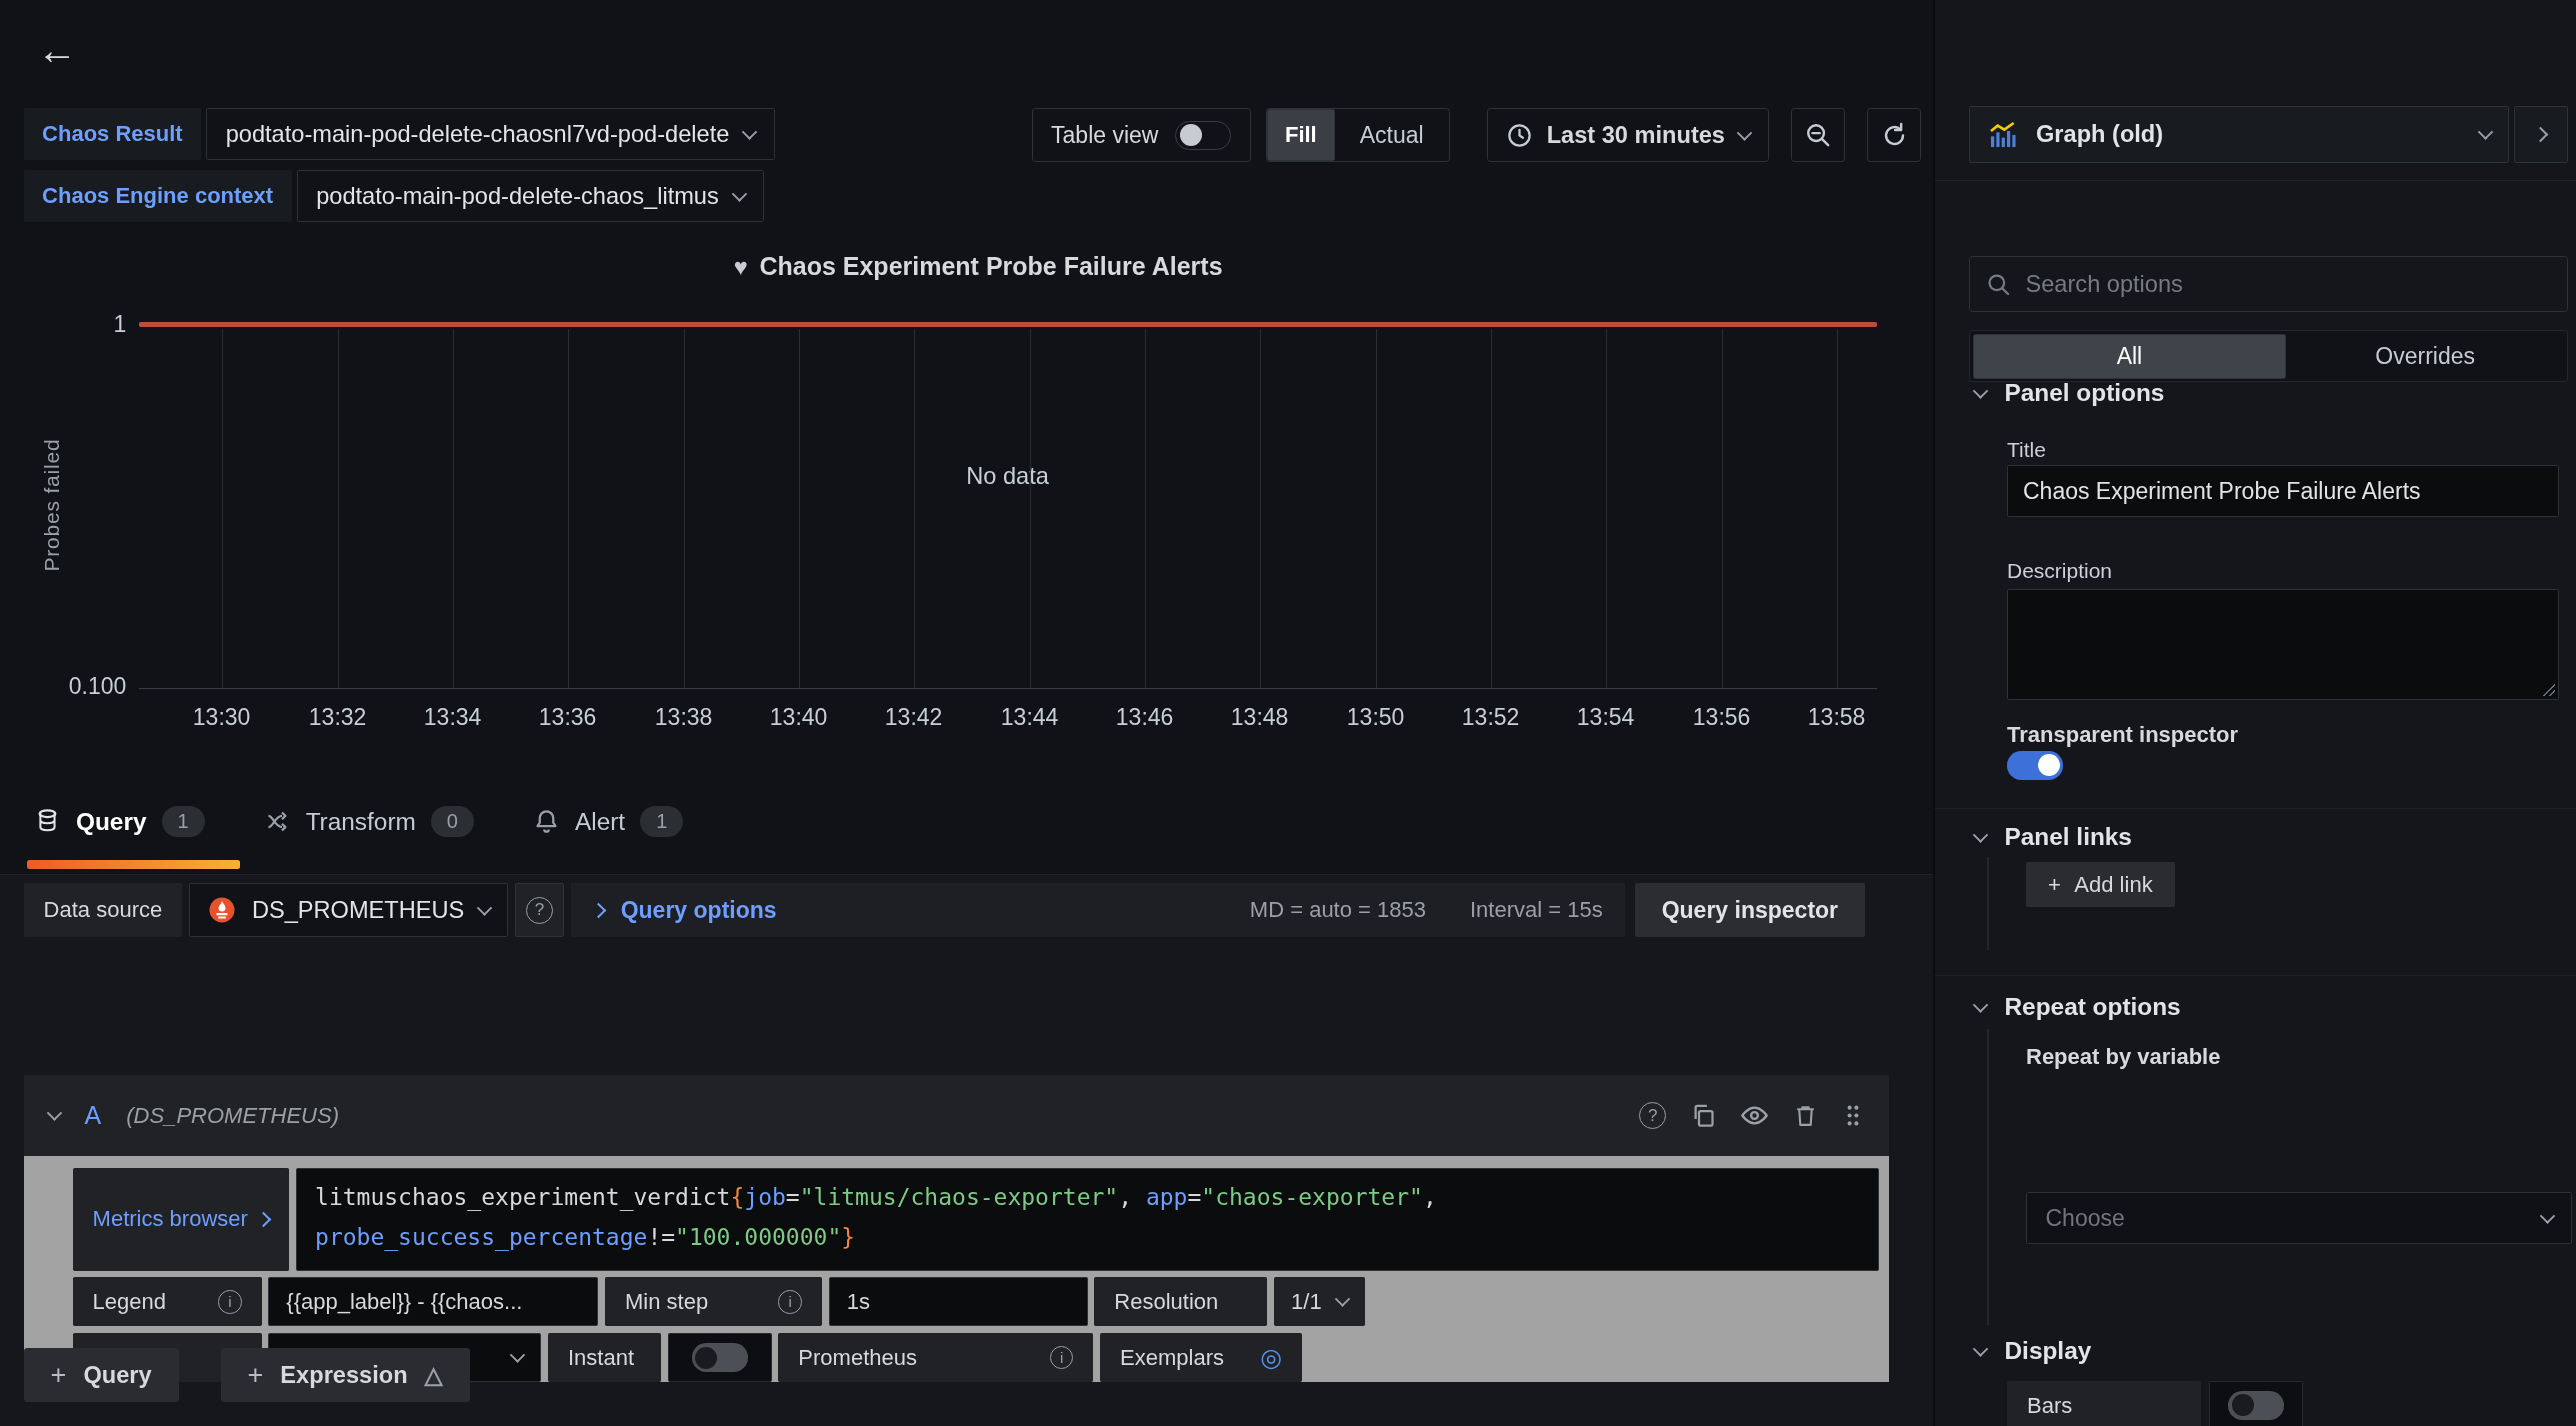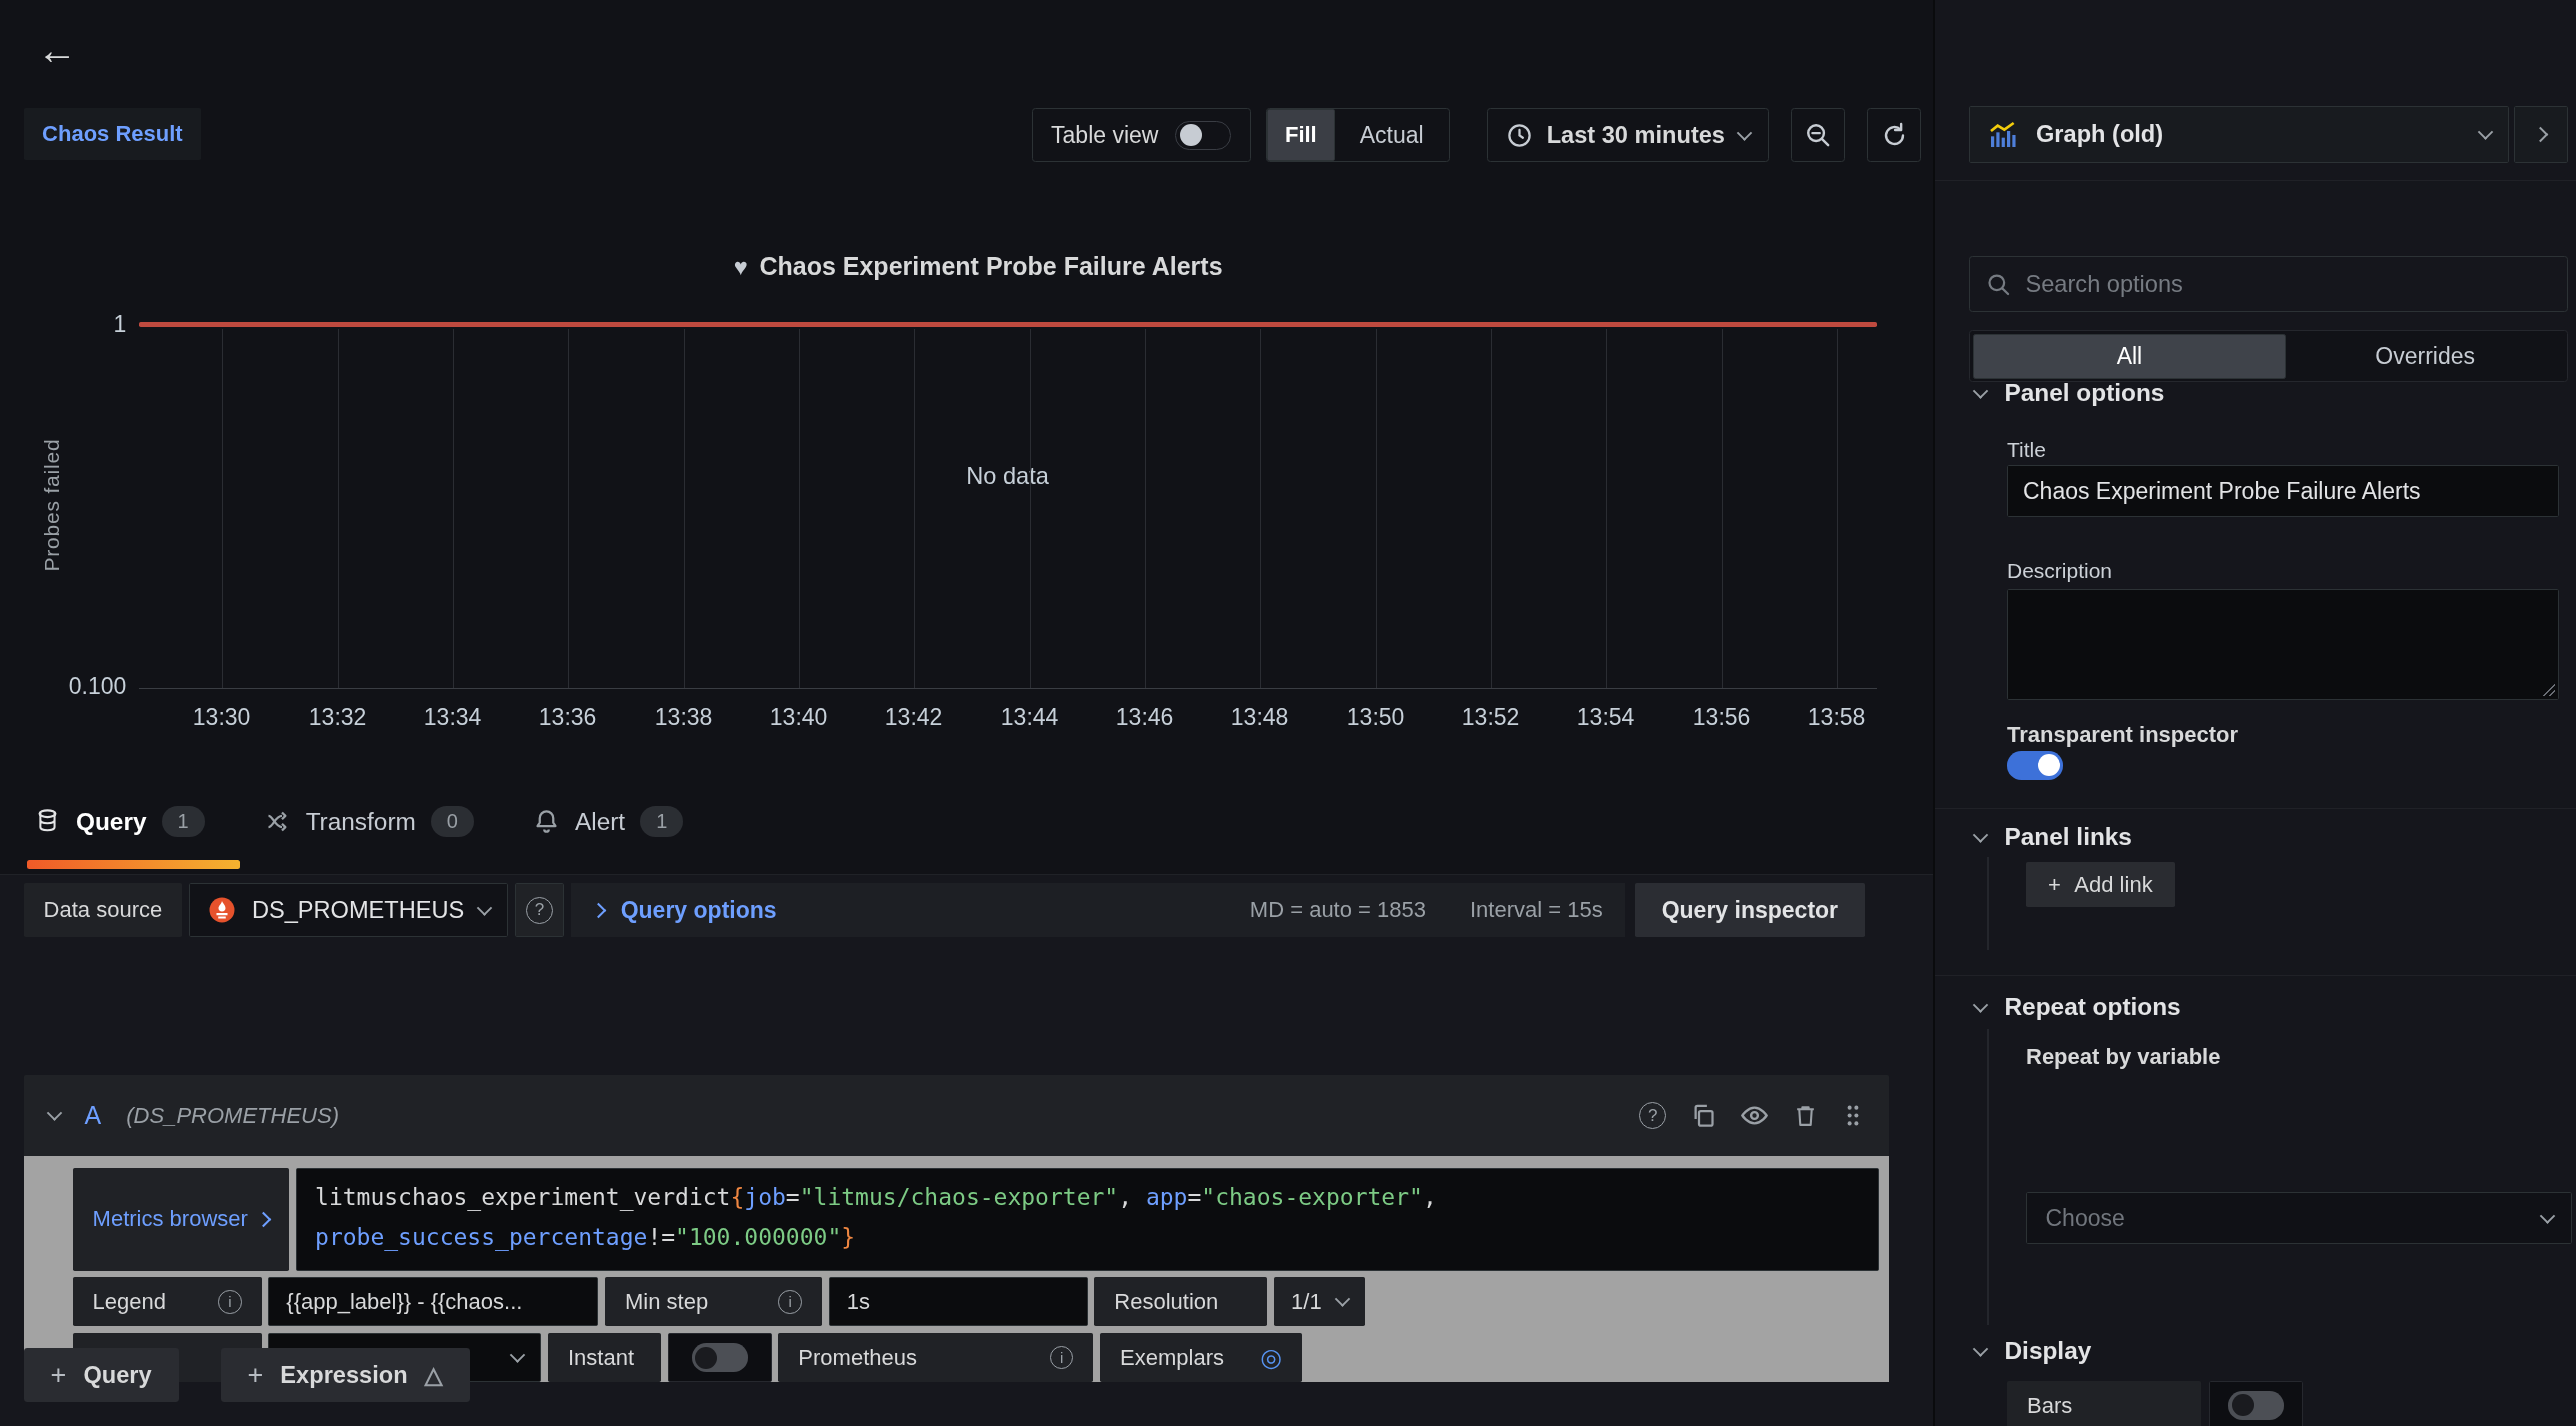--- a/index.html
+++ b/index.html
@@ -140,20 +140,31 @@
         </div>
       <div class="btn btn-secondary">Discard</div>
       <div class="btn btn-secondary">Save</div>
       <div class="btn btn-primary">Apply</div>
     </div>
   </div>
 
   <div class="variables">
     <div class="var-row">
       <div class="var-label">Chaos Result</div>
+      <div class="var-value">
+        <span>podtato-main-pod-delete-chaosnl7vd-pod-delete</span>
+        <span class="chev"></span>
+      </div>
+    </div>
+    <div class="var-row">
+      <div class="var-label">Chaos Engine context</div>
+      <div class="var-value">
+        <span>podtato-main-pod-delete-chaos_litmus</span>
+        <span class="chev"></span>
+      </div>
     </div>
   </div>
 
   <div class="toolbar">
     <div class="tv-box">
       <span>Table view</span>
       <span class="switch off-light"></span>
     </div>
     <div class="seg">
       <div class="seg-item sel">Fill</div>

